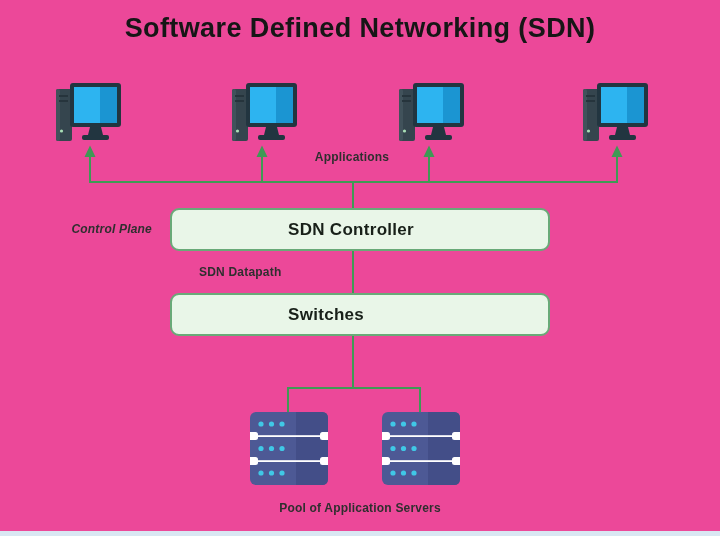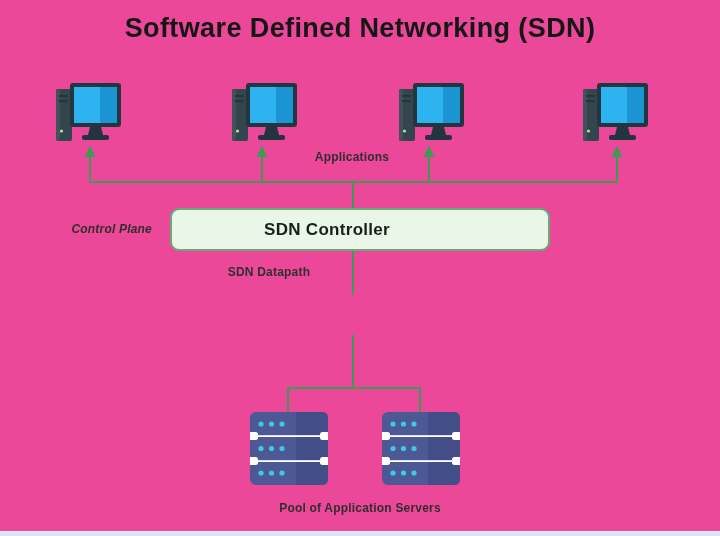--- a/index.html
+++ b/index.html
@@ -22,30 +22,30 @@
   .server1{left:250px;top:412px}.server2{left:382px;top:412px}
   .box{
     position:absolute;left:170px;width:376px;height:39px;
     border:2px solid var(--box-border,#69aa78);border-radius:9px;
     background:var(--box-fill,#e9f6e8);
     display:flex;align-items:center;
   }
   .box-controller{top:208px}
   .box-switches{top:293px}
   .box-label{
-    padding-left:92px;font-size:17px;font-weight:700;letter-spacing:.3px;
+    padding-left:116px;font-size:17px;font-weight:700;letter-spacing:.3px;
     color:var(--node-text,#182019);white-space:nowrap;
   }
   .lbl{
     position:absolute;font-size:12px;font-weight:600;line-height:19px;
     color:var(--label-text,#2f2f2f);letter-spacing:.2px;white-space:nowrap;
   }
   .lbl-applications{left:287px;top:148px;width:130px;text-align:center;}
   .lbl-control-plane{left:20px;top:220px;width:132px;text-align:right;font-style:italic;}
-  .lbl-sdn-datapath{left:199px;top:263px;width:140px;text-align:center;}
+  .lbl-sdn-datapath{left:199px;top:263px;width:140px;}
   .lbl-data-plane{left:20px;top:306px;width:132px;text-align:right;}
   .lbl-pool{left:0;top:499px;width:720px;text-align:center;}
   .bottom-strip{position:absolute;left:0;bottom:0;width:720px;height:5px;background:#d9e7f2;}
 </style>
 </head>
 <body>
 
 <div class="canvas">
 
   <div class="title">Software Defined Networking (SDN)</div>
@@ -108,20 +108,23 @@
     <rect x="15" y="0" width="51" height="44" rx="3" fill="#223540"></rect>
     <rect x="19" y="4" width="43" height="36" fill="#2db4f0"></rect>
     <rect x="45" y="4" width="17" height="36" fill="#1b95d2"></rect>
     <polygon points="35,44 46,44 48,52 33,52" fill="#223540"></polygon>
     <rect x="27" y="52" width="27" height="5" rx="2" fill="#223540"></rect>
   </svg>
 
   <div class="box box-controller">
     <span class="box-label">SDN Controller</span>
   </div>
+  <div class="box box-switches">
+    <span class="box-label">Switches</span>
+  </div>
 
   <div class="lbl lbl-applications">Applications</div>
   <div class="lbl lbl-control-plane">Control Plane</div>
   <div class="lbl lbl-sdn-datapath">SDN Datapath</div>
   <div class="lbl lbl-pool">Pool of Application Servers</div>
 
   <svg class="icon server server1" viewBox="0 0 78 73">
     <rect x="0" y="0" width="78" height="73" rx="6" fill="#4d5995"></rect>
     <path d="M46,0 H72 Q78,0 78,6 V67 Q78,73 72,73 H46 Z" fill="#434e88"></path>
     <rect x="0" y="23.2" width="78" height="1.8" fill="#ffffff"></rect>

